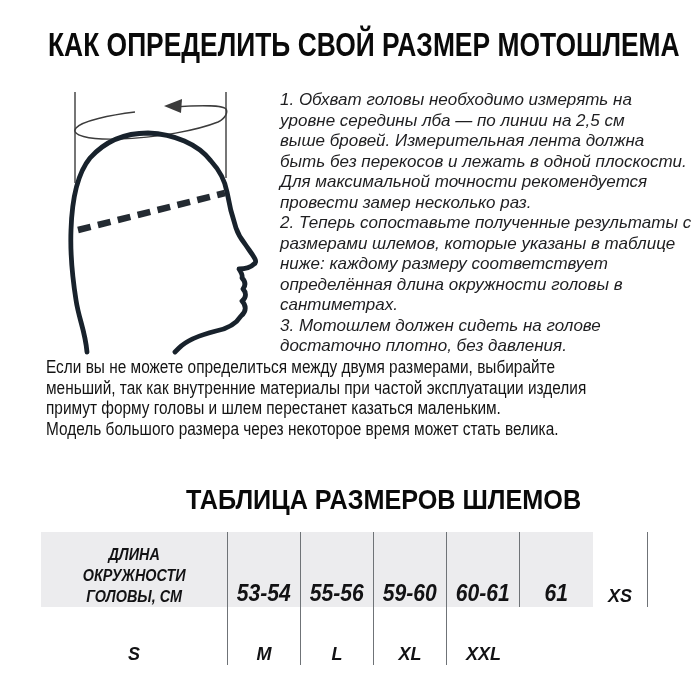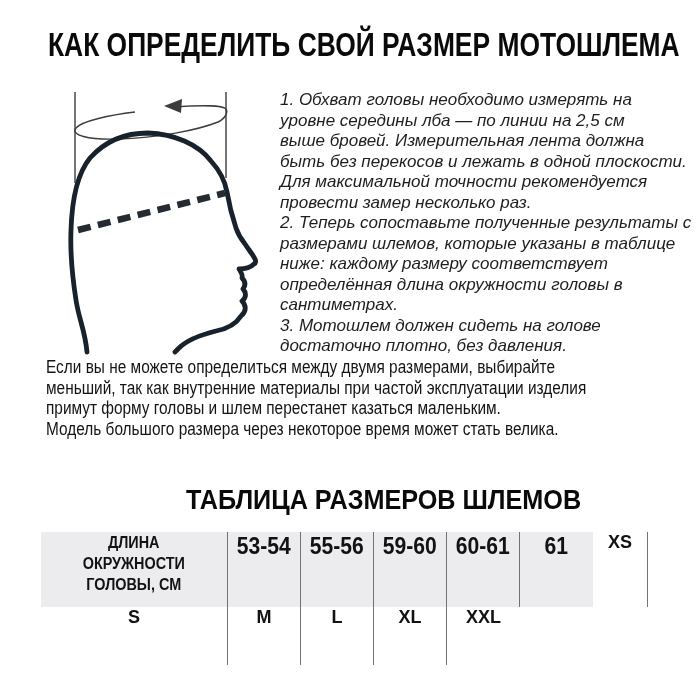--- a/index.html
+++ b/index.html
@@ -35,22 +35,22 @@
   
   .diagram { position:absolute; left:30px; top:78px; width:240px; height:277px; }
   
   .size-table {
     position:absolute; left:41px; top:532px;
     display:grid;
     grid-template-columns:187px 73px 73px 73px 73px 73px 55px;
     grid-template-rows:75px 58px;
   }
   .cell {
-    display:flex; align-items:flex-start; justify-content:center;
-    border-right:1px solid #6f7377; text-align:center;
+    display:flex; align-items:flex-end; justify-content:center;
+    border-right:1px solid #6f7377; text-align:center;font-style:italic;
   }
   .cell.last { border-right:none; }
   .cell.gray { background:#ececee; }
   .hdr-label span {
     font-size:16px; font-weight:700; line-height:21px; white-space:pre-line;
     transform:scaleX(0.90); transform-origin:center; color:#121214;
   }
   .num span {
     font-size:24px; font-weight:700; color:#121214;
     transform:scaleX(0.88); transform-origin:center; white-space:nowrap;

